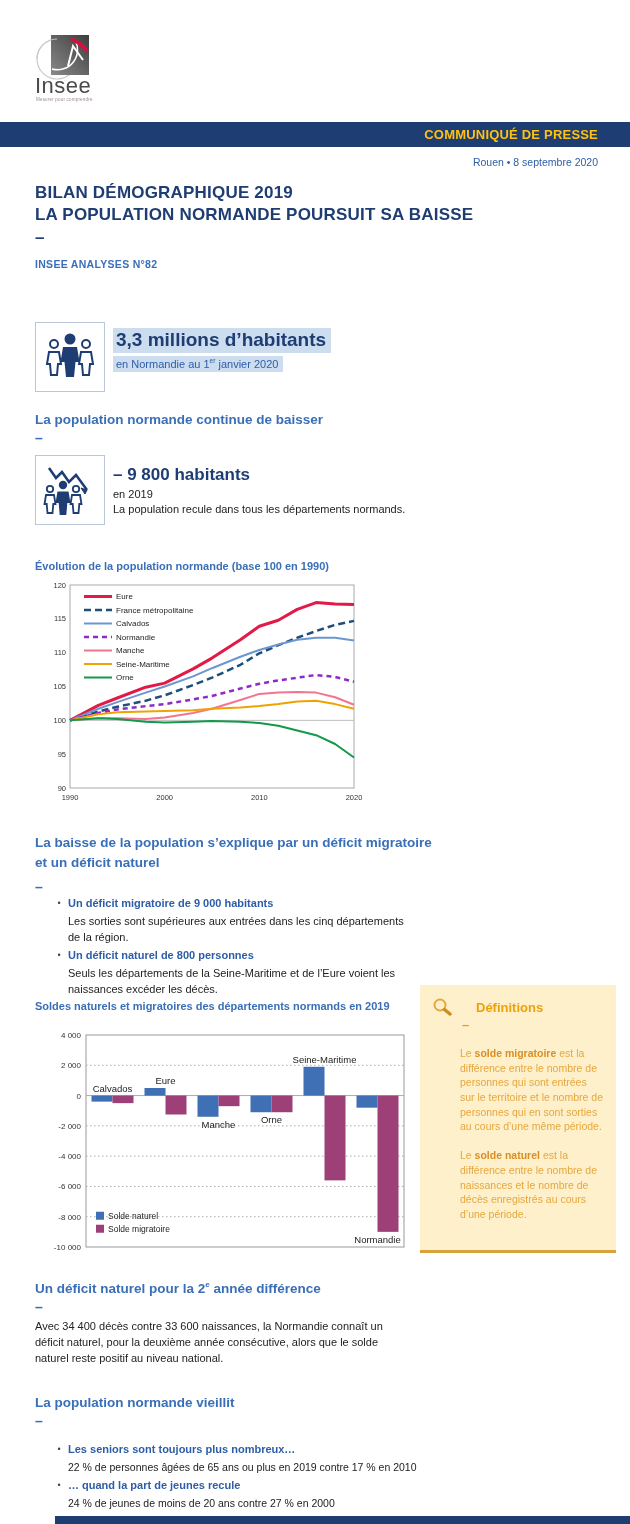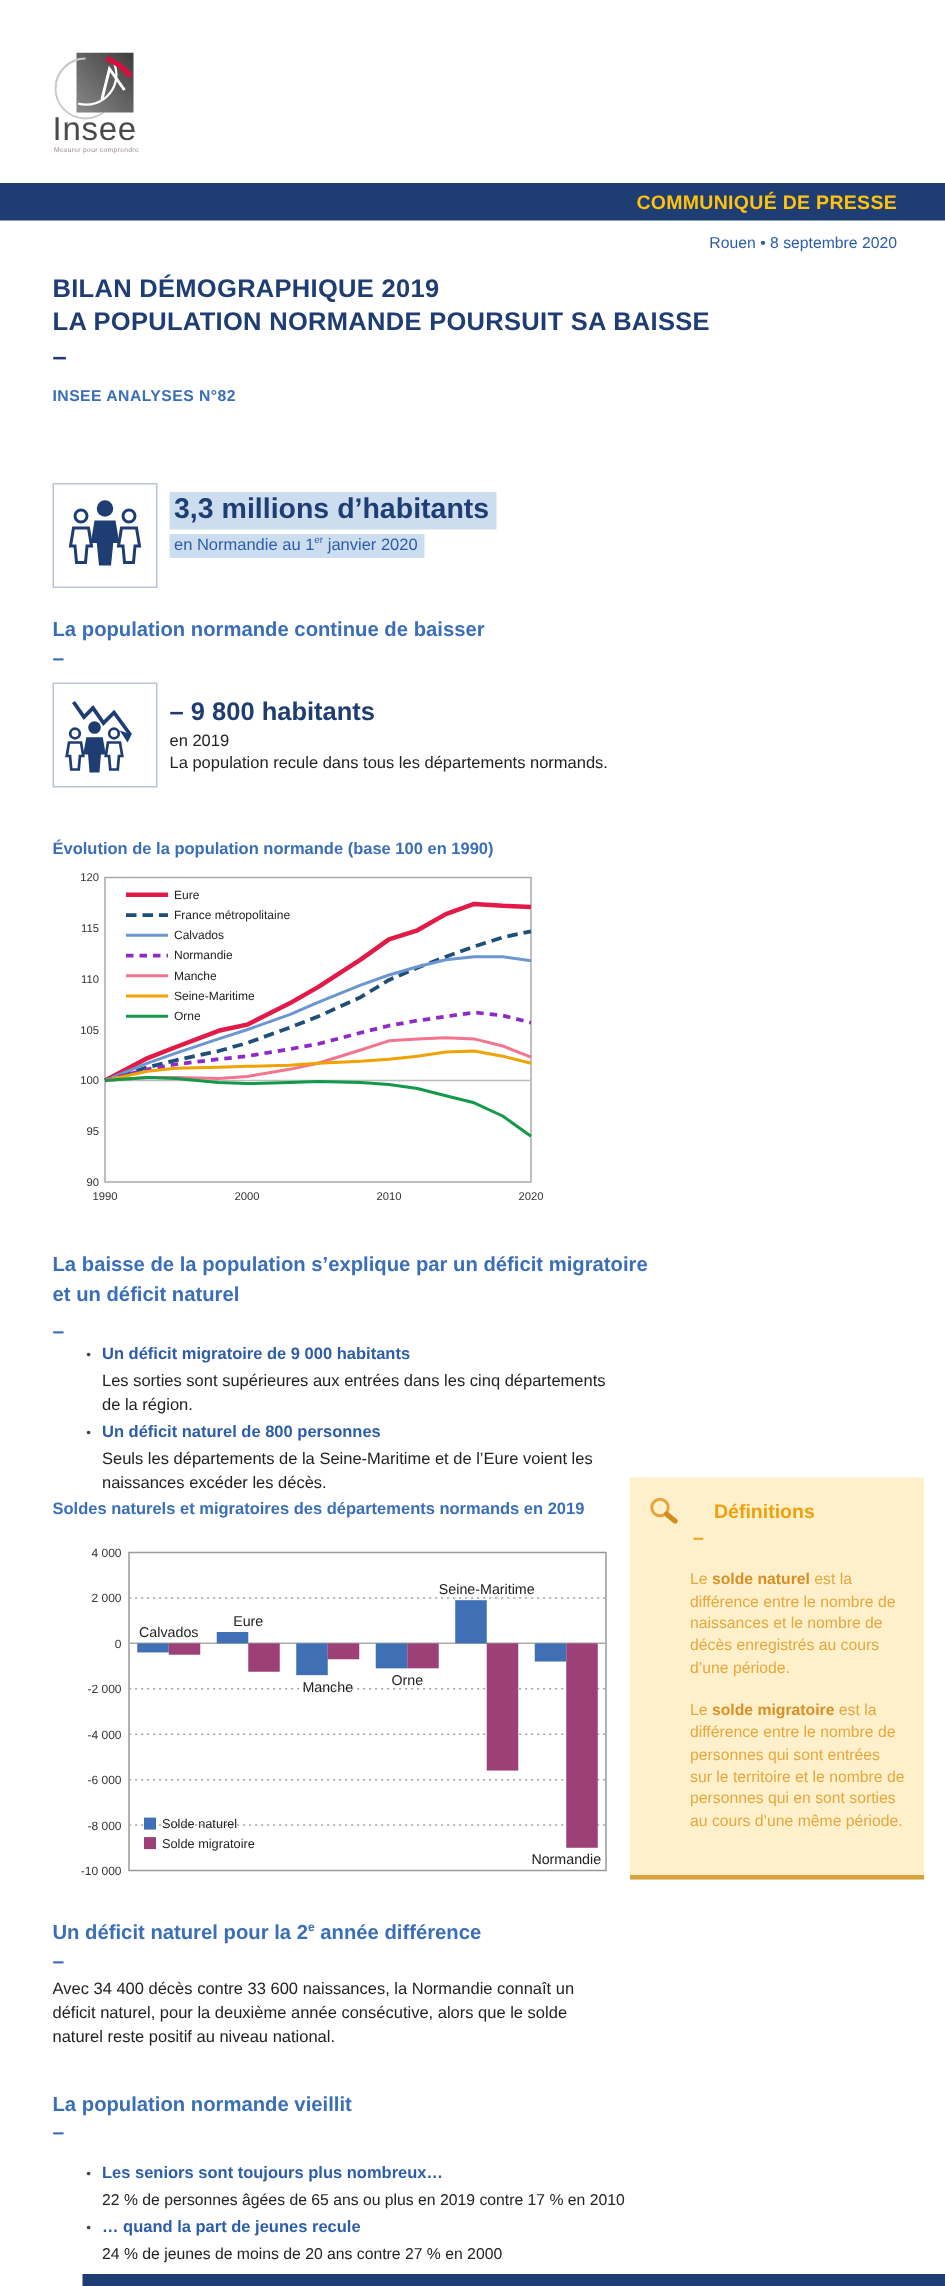--- a/index.html
+++ b/index.html
@@ -230,22 +230,22 @@
 
   <div class="def-box">
     <div class="def-head">
       <svg width="20" height="20" viewBox="0 0 20 20">
         <circle cx="8" cy="8" r="5.5" fill="none" stroke="#e7a73f" stroke-width="2"></circle>
         <path d="M12.5 12.5 L18 17" stroke="#cf8d1e" stroke-width="3.5" stroke-linecap="round"></path>
       </svg>
       <span class="def-title">Définitions</span>
     </div>
     <div class="def-dash">–</div>
+    <div class="def-para"><span>Le </span><b>solde migratoire</b><span> est la différence entre le nombre de personnes qui sont entrées sur le territoire et le nombre de personnes qui en sont sorties au cours d’une même période.</span></div>
     <div class="def-para"><span>Le </span><b>solde naturel</b><span> est la différence entre le nombre de naissances et le nombre de décès enregistrés au cours d’une période.</span></div>
-    <div class="def-para"><span>Le </span><b>solde migratoire</b><span> est la différence entre le nombre de personnes qui sont entrées sur le territoire et le nombre de personnes qui en sont sorties au cours d’une même période.</span></div>
   </div>
 
   <div style="position:absolute; left:35px; top:1275px;">
     <div class="section-heading"><span>Un déficit naturel pour la 2</span><sup>e</sup><span> année différence</span></div>
     <div class="section-dash">–</div>
   </div>
   <div style="position:absolute; left:35px; top:1318px; width:375px; font-size:11px; color:#222; line-height:16px;">Avec 34 400 décès contre 33 600 naissances, la Normandie connaît un déficit naturel, pour la deuxième année consécutive, alors que le solde naturel reste positif au niveau national.</div>
 
   <div style="position:absolute; left:35px; top:1393px;">
     <div class="section-heading">La population normande vieillit</div>

